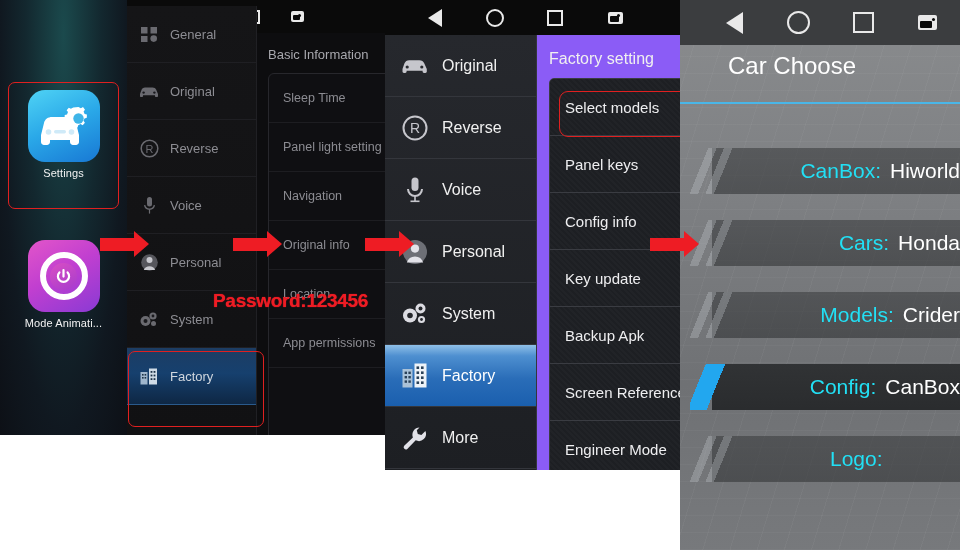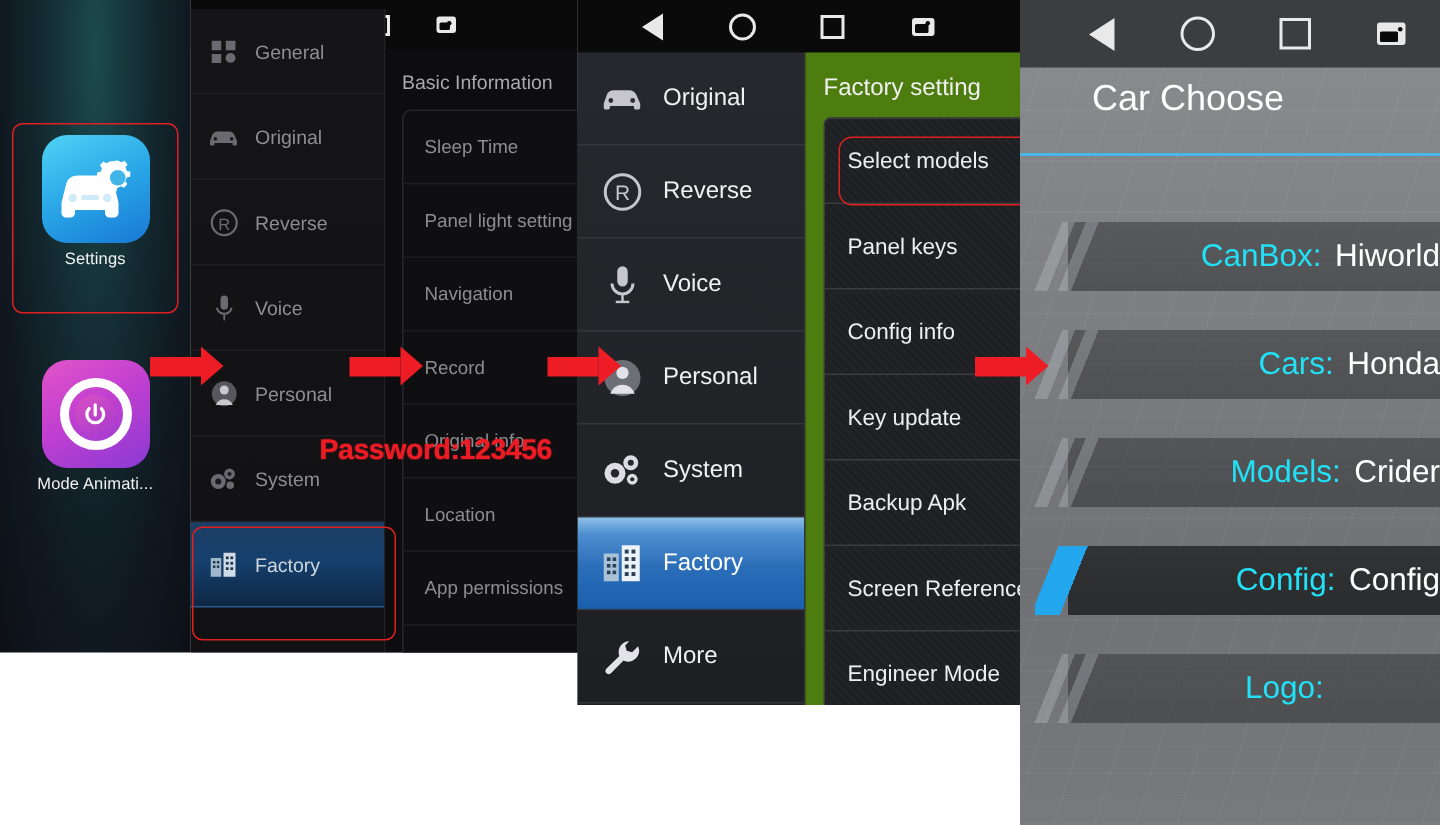--- a/index.html
+++ b/index.html
@@ -119,21 +119,21 @@
   }
   .p3i {
     height:62px; display:flex; align-items:center; padding-left:13px;
     color:#f0f0f0; font-size:16px; border-bottom:1px solid #34363c;
   }
   .p3i.sel{
     background: linear-gradient(180deg,#8fc0e8 0%,#4e8fd0 18%,#2a6db8 55%,#1a5fae 100%);
     color:#ffffff;
   }
   .p3i .gi{ width:34px; margin-right:10px; display:flex; align-items:center; justify-content:center; }
-  .p3-main{ flex:1; position:relative; background:#4d7c0f; padding-left:12px; }
+  .p3-main{ flex:1; position:relative; background:#8b5cf6; padding-left:12px; }
   .p3-title{ color:#f0f0f0; font-size:16px; padding-top:15px; }
   .p3-card{
     position:absolute; left:12px; right:-50px; top:43px; bottom:-8px;
     border:1px solid #3a3c42; border-radius:5px;
     background: repeating-linear-gradient(45deg,#212327 0px,#212327 2px,#1d1f23 2px,#1d1f23 4px);
   }
   .p3-row{
     height:57px; display:flex; align-items:center; padding-left:15px;
     color:#eeeef0; font-size:15px; border-bottom:1px solid #3a3c42;
   }
@@ -322,23 +322,20 @@
         <div class="p2-title">Basic Information</div>
         <div class="p2-card">
           <div class="p2-row">
               <span>Sleep Time</span>
             </div>
           <div class="p2-row">
               <span>Panel light setting</span>
             </div>
           <div class="p2-row">
               <span>Navigation</span>
-            </div>
-          <div class="p2-row">
-              <span>Record</span>
             </div>
           <div class="p2-row">
               <span>Original info</span>
             </div>
           <div class="p2-row">
               <span>Location</span>
             </div>
           <div class="p2-row">
               <span>App permissions</span>
             </div>
@@ -519,21 +516,21 @@
 
     <div class="p4-row" style="top:292px">
       <span class="p4-slash"></span>
       <span class="p4-key">Models:</span>
       <span class="p4-val">Crider</span>
     </div>
 
     <div class="p4-row hl" style="top:364px">
       <span class="p4-slash"></span>
       <span class="p4-key">Config:</span>
-      <span class="p4-val">Config</span>
+      <span class="p4-val">CanBox</span>
     </div>
 
     <div class="p4-row" style="top:436px;justify-content:flex-start;padding-left:118px">
       <span class="p4-slash"></span>
       <span class="p4-key">Logo:</span>
       <span class="p4-val"></span>
     </div>
   </div>
 
   <div class="arrow" style="left:100px; top:231px;">

